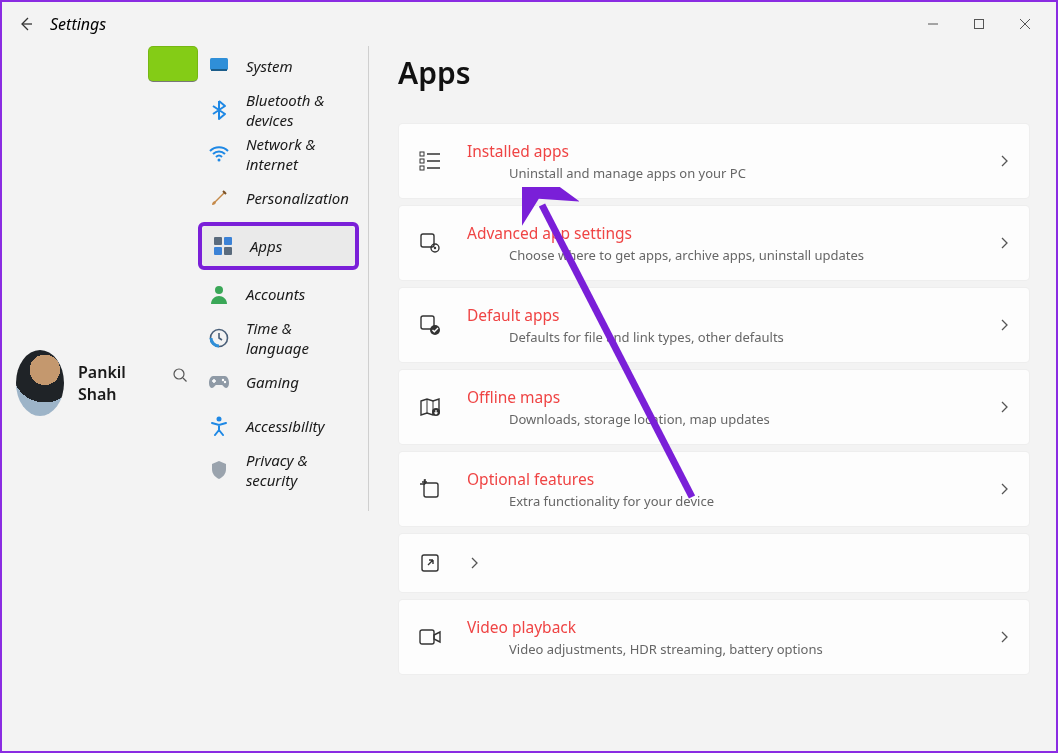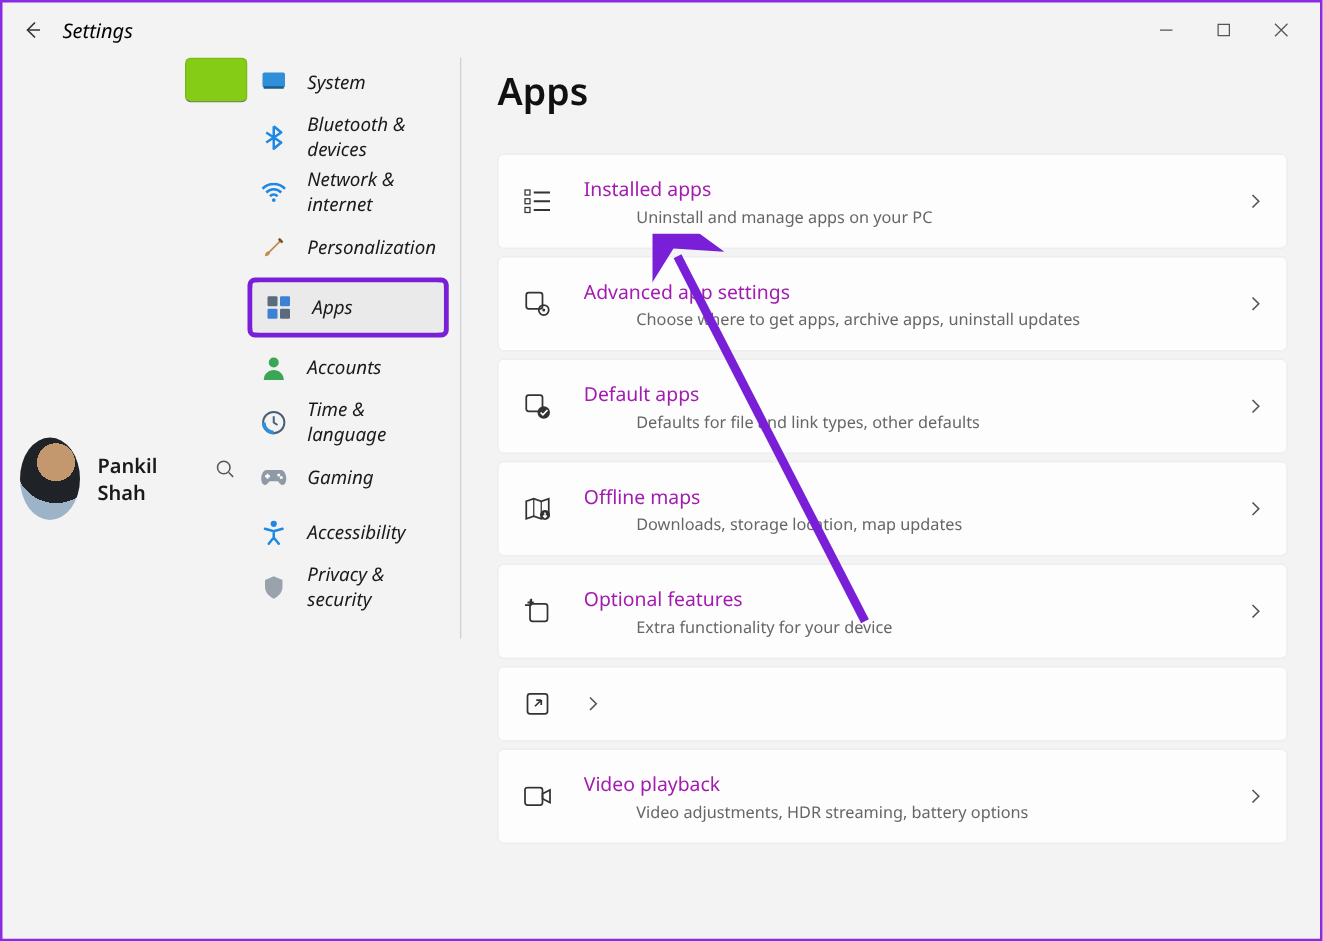--- a/index.html
+++ b/index.html
@@ -34,21 +34,21 @@
 .highlight-box { border:4px solid #7a1fd8; border-radius:6px; padding:0; }
 .highlight-box .nav-item { margin:0; }
 
 
 .right { flex:1; padding:0 26px 20px 36px; overflow:hidden; display:flex; flex-direction:column; }
 .page-title { font-size:30px; font-weight:600; color:#111; margin:6px 0 30px 0; }
 .cards { display:flex; flex-direction:column; gap:6px; }
 .card { display:flex; align-items:center; gap:24px; background:#fdfdfd; border:1px solid rgba(0,0,0,.06); border-radius:5px; padding:16px 18px; cursor:pointer; }
 .card .ic { width:26px; height:26px; color:#333; flex-shrink:0; display:flex; align-items:center; justify-content:center; }
 .card-body { flex:1; }
-.card-title { font-size:15.5px; color:#a21caf; }
+.card-title { font-size:15.5px; color:#ef4444; }
 .card-sub { font-size:13px; color:#666; margin-top:2px;margin-left:42px; }
 .chevron { color:#555; flex-shrink:0; }
 
 
 .arrow { position:absolute; pointer-events:none; }
 
 svg { display:block; }
 </style>
 </head>
 <body>

